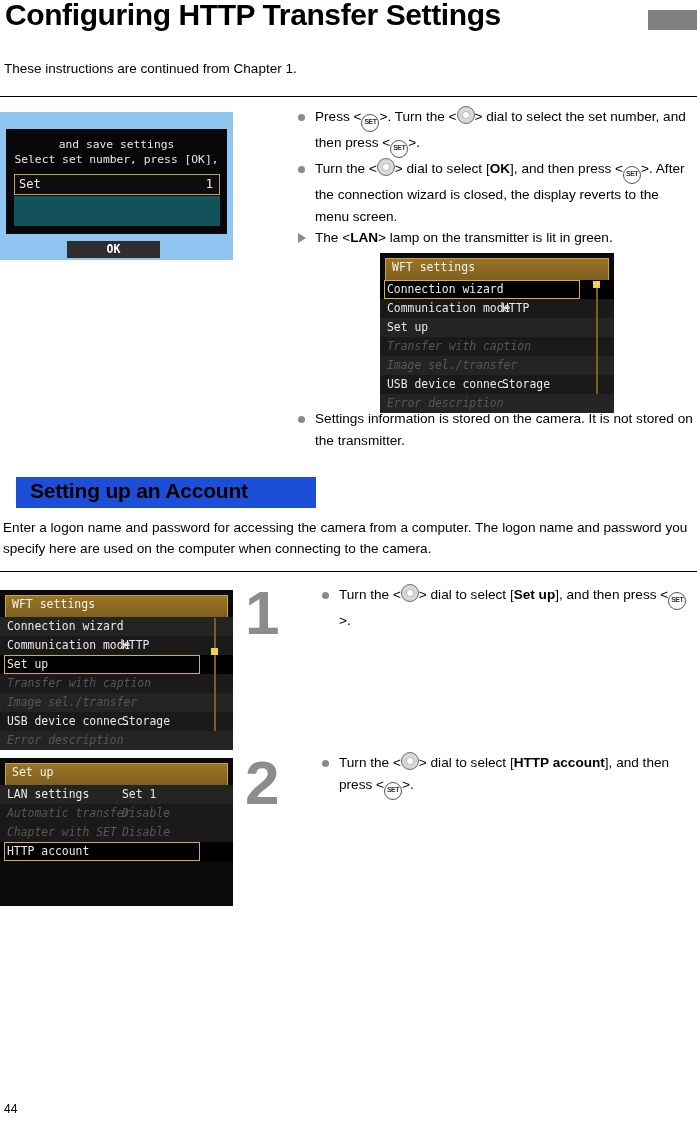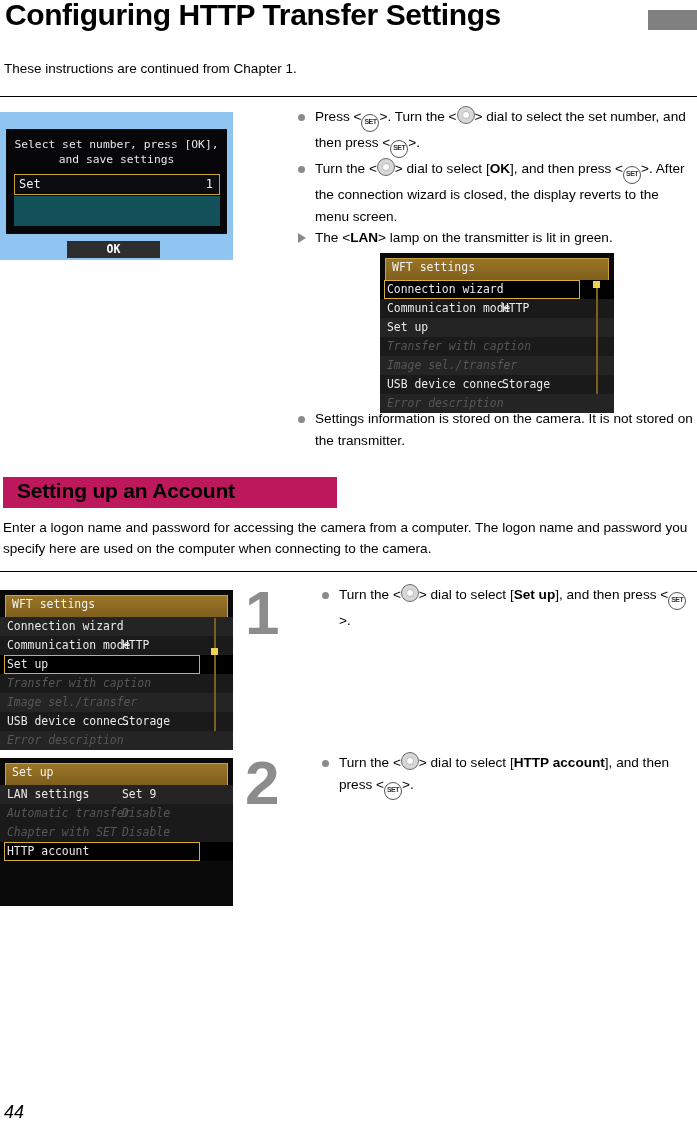--- a/index.html
+++ b/index.html
@@ -317,26 +317,25 @@
     margin: -3px 0 0 -3px;
     border-radius: 50%;
     background: #fbfbfb;
     box-shadow: 0 0 0 1px #bbb;
   }
   b { font-weight: bold; }
 
   
   .sec-head {
     position: absolute;
-    left: 3px;
+    left: 16px;
     top: 477px;
     width: 300px;
     height: 31px;
-    background: #be185d;
-    padding-left: 34px;
+    background: #1d4ed8;
   }
   .sec-head span {
     position: absolute;
     left: 14px;
     top: 2px;
     font-size: 21px;
     font-weight: bold;
     letter-spacing: -0.2px;
   }
   .sec-body {
@@ -358,38 +357,37 @@
     line-height: 62px;
   }
   .step1num { left: 245px; top: 582px; }
   .step2num { left: 245px; top: 752px; }
 
   
   .pagenum {
     position: absolute;
     left: 4px;
     top: 1102px;
-    font-size: 18px;
-    font-style: italic;
+    font-size: 12px;
   }
 </style>
 </head>
 <body>
 
 <div class="page-title">Configuring HTTP Transfer Settings</div>
 <div class="chapter-tab"></div>
 
 <div class="intro-line">These instructions are continued from Chapter 1.</div>
 <div class="rule rule-top"></div>
 
 <div class="shot shotA">
   <div class="dlg">
     <div class="dlg-text">
+      <div>and save settings</div>
       <div>Select set number, press [OK],</div>
-      <div>and save settings</div>
     </div>
     <div class="setrow">
       <span class="lab">Set</span>
       <span class="val">1</span>
     </div>
     <div class="teal"></div>
   </div>
   <div class="okbtn">OK</div>
 </div>
 
@@ -487,21 +485,21 @@
     </ul>
 </div>
 
 <div class="shot menu-shot shotD">
   <div class="hdr">
       <span>Set up</span>
     </div>
   <div class="rows">
       <div class="row even">
         <span class="txt">LAN settings</span>
-        <span class="val2">Set 9</span>
+        <span class="val2">Set 1</span>
       </div>
       <div class="row odd dim">
         <span class="txt">Automatic transfer</span>
         <span class="val2">Disable</span>
       </div>
       <div class="row odd dim">
         <span class="txt">Chapter with SET</span>
         <span class="val2">Disable</span>
       </div>
       <div class="row even sel">

